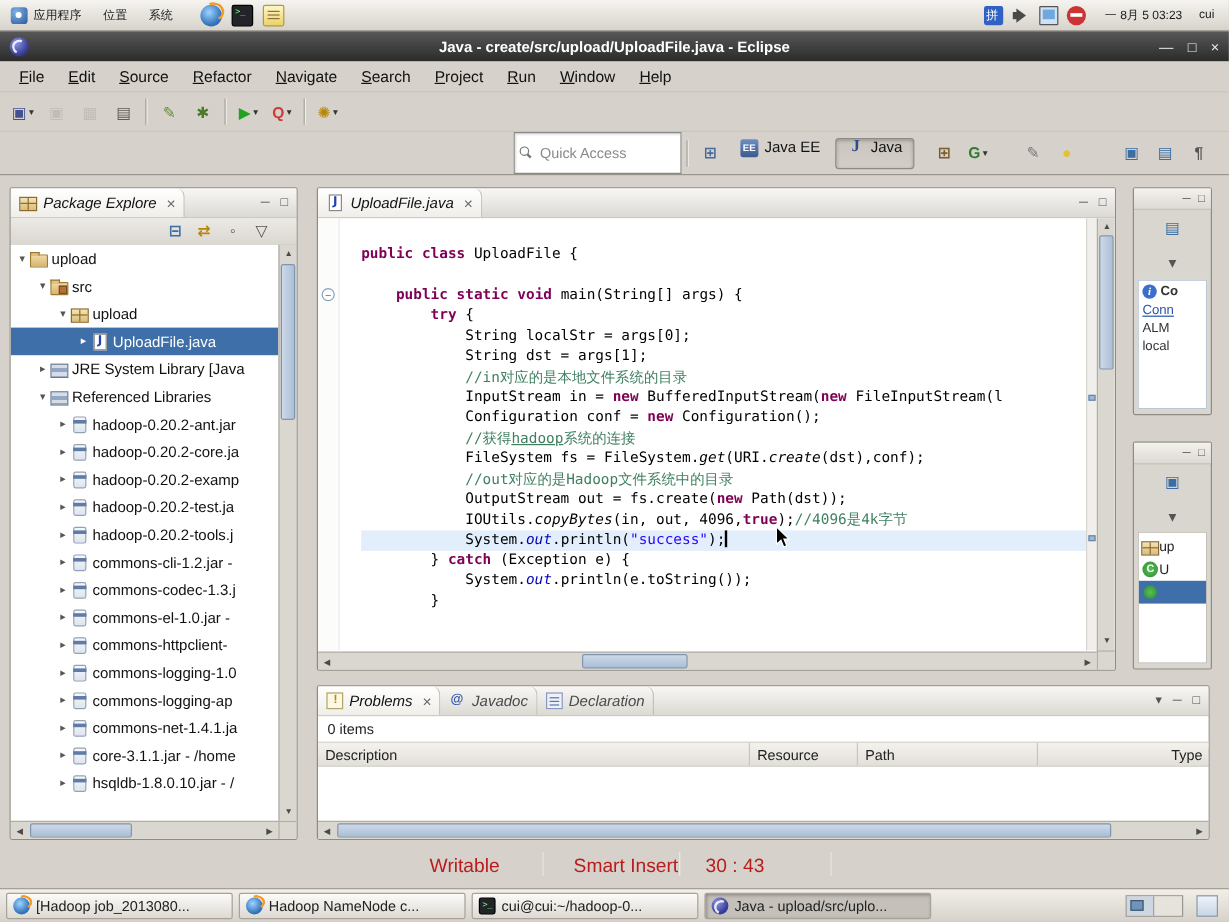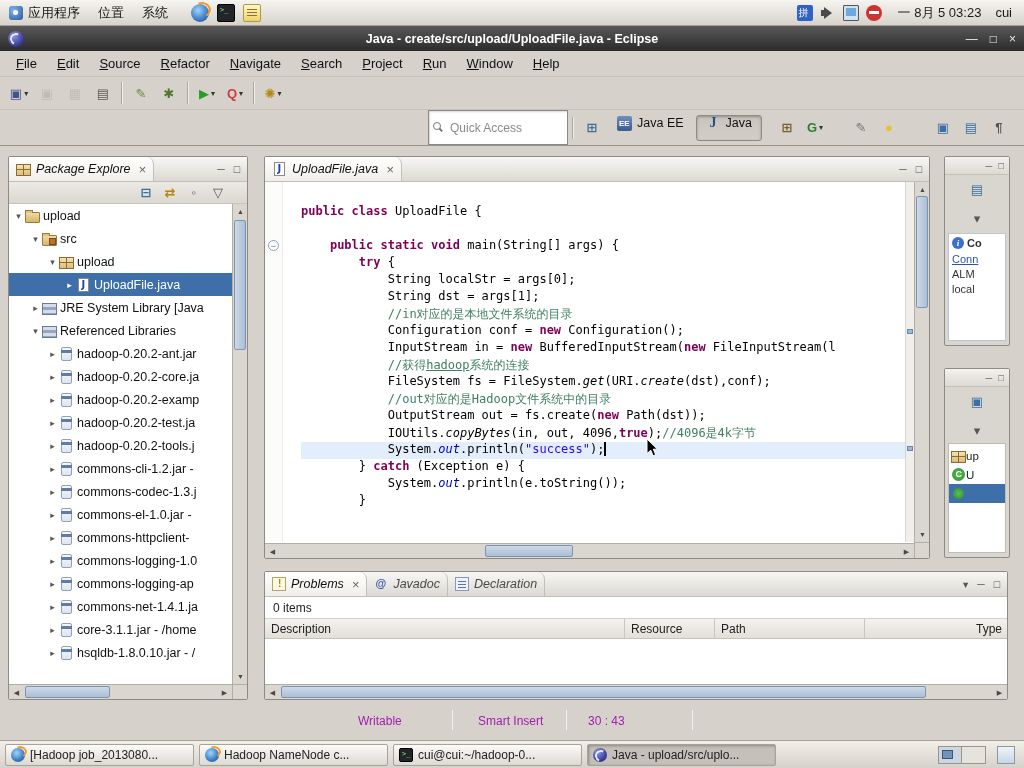--- a/index.html
+++ b/index.html
@@ -2,21 +2,21 @@
 <html><head>
 <meta charset="utf-8">
 <style>
   html,body{margin:0;padding:0;width:1024px;height:768px;overflow:hidden;background:#d6d2cb;
     font-family:"Liberation Sans","DejaVu Sans",sans-serif;}
   *{box-sizing:border-box;}
 
   
   #desktop-panel{position:absolute;top:0;left:0;width:1024px;height:26px;
     background:linear-gradient(#f6f4f0,#d7d3cc);border-bottom:1px solid #a5a098;
-    display:flex;align-items:center;z-index:6;font-size:13px;color:#1a1a1a;}
+    display:flex;align-items:center;z-index:6;font-size:10px;color:#1a1a1a;}
   #desktop-menus{display:flex;height:100%;}
   .pmenu{display:flex;align-items:center;gap:5px;padding:0 9px;height:100%;}
   #launchers{display:flex;align-items:center;gap:8px;margin-left:14px;}
   .flexspacer{flex:1;}
   #tray{display:flex;align-items:center;gap:7px;margin-right:8px;}
   #clock{padding:0 8px;}
   #user{padding:0 12px 0 6px;}
 
   .i14{width:14px;height:14px;display:inline-block;position:relative;flex:none;}
   .i16{width:16px;height:16px;display:inline-block;position:relative;flex:none;}
@@ -180,21 +180,21 @@
   .declaration-icon{background:#eef2f8;border:1px solid #8899bb;}
   .declaration-icon::after{content:"";position:absolute;left:2px;top:3px;right:2px;height:1px;background:#5577aa;box-shadow:0 3px 0 #5577aa,0 6px 0 #5577aa;}
   #psummary{position:absolute;top:25px;left:0;right:0;height:26px;background:#fff;font-size:12px;color:#222;padding:4px 0 0 8px;}
   #pcols{position:absolute;top:46px;left:0;right:0;height:21px;display:flex;background:linear-gradient(#f4f2ee,#e2dfd9);
     border-top:1px solid #d4d0c9;border-bottom:1px solid #c6c2ba;font-size:12px;color:#222;}
   .pcol{display:flex;align-items:center;padding-left:6px;border-right:1px solid #c9c5bd;overflow:hidden;white-space:nowrap;flex:none;}
   #pempty{position:absolute;top:67px;bottom:15px;left:0;right:0;background:#fff;}
   #pb-hsb{bottom:0;left:0;right:0;}
 
   
-  #statusbar{position:absolute;top:676px;left:0;right:0;height:38px;font-size:12px;color:#a21caf;}
+  #statusbar{position:absolute;top:676px;left:0;right:0;height:38px;font-size:16px;color:#b91c1c;}
   #statusbar span{position:absolute;top:12px;}
   .ssep{position:absolute;top:8px;width:1px;height:20px;background:#b9b5ae;border-right:1px solid #f4f2ee;}
 
   
   #taskbar{position:absolute;bottom:0;left:0;width:1024px;height:28px;background:linear-gradient(#f2efe9,#d6d2cb);
     border-top:1px solid #a5a098;display:flex;align-items:center;padding:0 5px;gap:5px;z-index:6;}
   #taskbtns{display:flex;gap:5px;align-items:center;}
   .task-btn{width:189px;height:22px;border:1px solid #a7a29a;border-radius:2px;background:linear-gradient(#fcfbf9,#ddd9d2);
     display:flex;align-items:center;gap:5px;padding:0 5px;font-size:12px;color:#222;overflow:hidden;white-space:nowrap;}
   .task-btn.on{background:#c5c1ba;box-shadow:inset 1px 1px 3px rgba(0,0,0,.3);}
@@ -503,22 +503,22 @@
           <span class="fold" style="top: 58px;">−</span>
         </div>
       <div id="code">
           <div class="cline"><span></span><span class="tk">public</span><span> </span><span class="tk">class</span><span> UploadFile {</span></div>
           <div class="cline"><span></span></div>
           <div class="cline"><span>    </span><span class="tk">public</span><span> </span><span class="tk">static</span><span> </span><span class="tk">void</span><span> main(String[] args) {</span></div>
           <div class="cline"><span>        </span><span class="tk">try</span><span> {</span></div>
           <div class="cline"><span>            </span><span>String localStr = args[0];</span></div>
           <div class="cline"><span>            </span><span>String dst = args[1];</span></div>
           <div class="cline"><span>            </span><span class="tc">//in对应的是本地文件系统的目录</span></div>
+          <div class="cline"><span>            </span><span>InputStream in = </span><span class="tk">new</span><span> BufferedInputStream(</span><span class="tk">new</span><span> FileInputStream(l</span></div>
           <div class="cline"><span>            </span><span>Configuration conf = </span><span class="tk">new</span><span> Configuration();</span></div>
-          <div class="cline"><span>            </span><span>InputStream in = </span><span class="tk">new</span><span> BufferedInputStream(</span><span class="tk">new</span><span> FileInputStream(l</span></div>
           <div class="cline"><span>            </span><span class="tc">//获得</span><span class="tc tu">hadoop</span><span class="tc">系统的连接</span></div>
           <div class="cline"><span>            </span><span>FileSystem fs = FileSystem.</span><span class="tm">get</span><span>(URI.</span><span class="tm">create</span><span>(dst),conf);</span></div>
           <div class="cline"><span>            </span><span class="tc">//out对应的是Hadoop文件系统中的目录</span></div>
           <div class="cline"><span>            </span><span>OutputStream out = fs.create(</span><span class="tk">new</span><span> Path(dst));</span></div>
           <div class="cline"><span>            </span><span>IOUtils.</span><span class="tm">copyBytes</span><span>(in, out, 4096,</span><span class="tk">true</span><span>);</span><span class="tc">//4096是4k字节</span></div>
           <div class="cline cur"><span>            </span><span>System.</span><span class="tf">out</span><span>.println(</span><span class="ts">"success"</span><span>);</span><span class="caret"></span></div>
           <div class="cline"><span>        </span><span>} </span><span class="tk">catch</span><span> (Exception e) {</span></div>
           <div class="cline"><span>            </span><span>System.</span><span class="tf">out</span><span>.println(e.toString());</span></div>
           <div class="cline"><span>        </span><span>}</span></div>
         </div>

